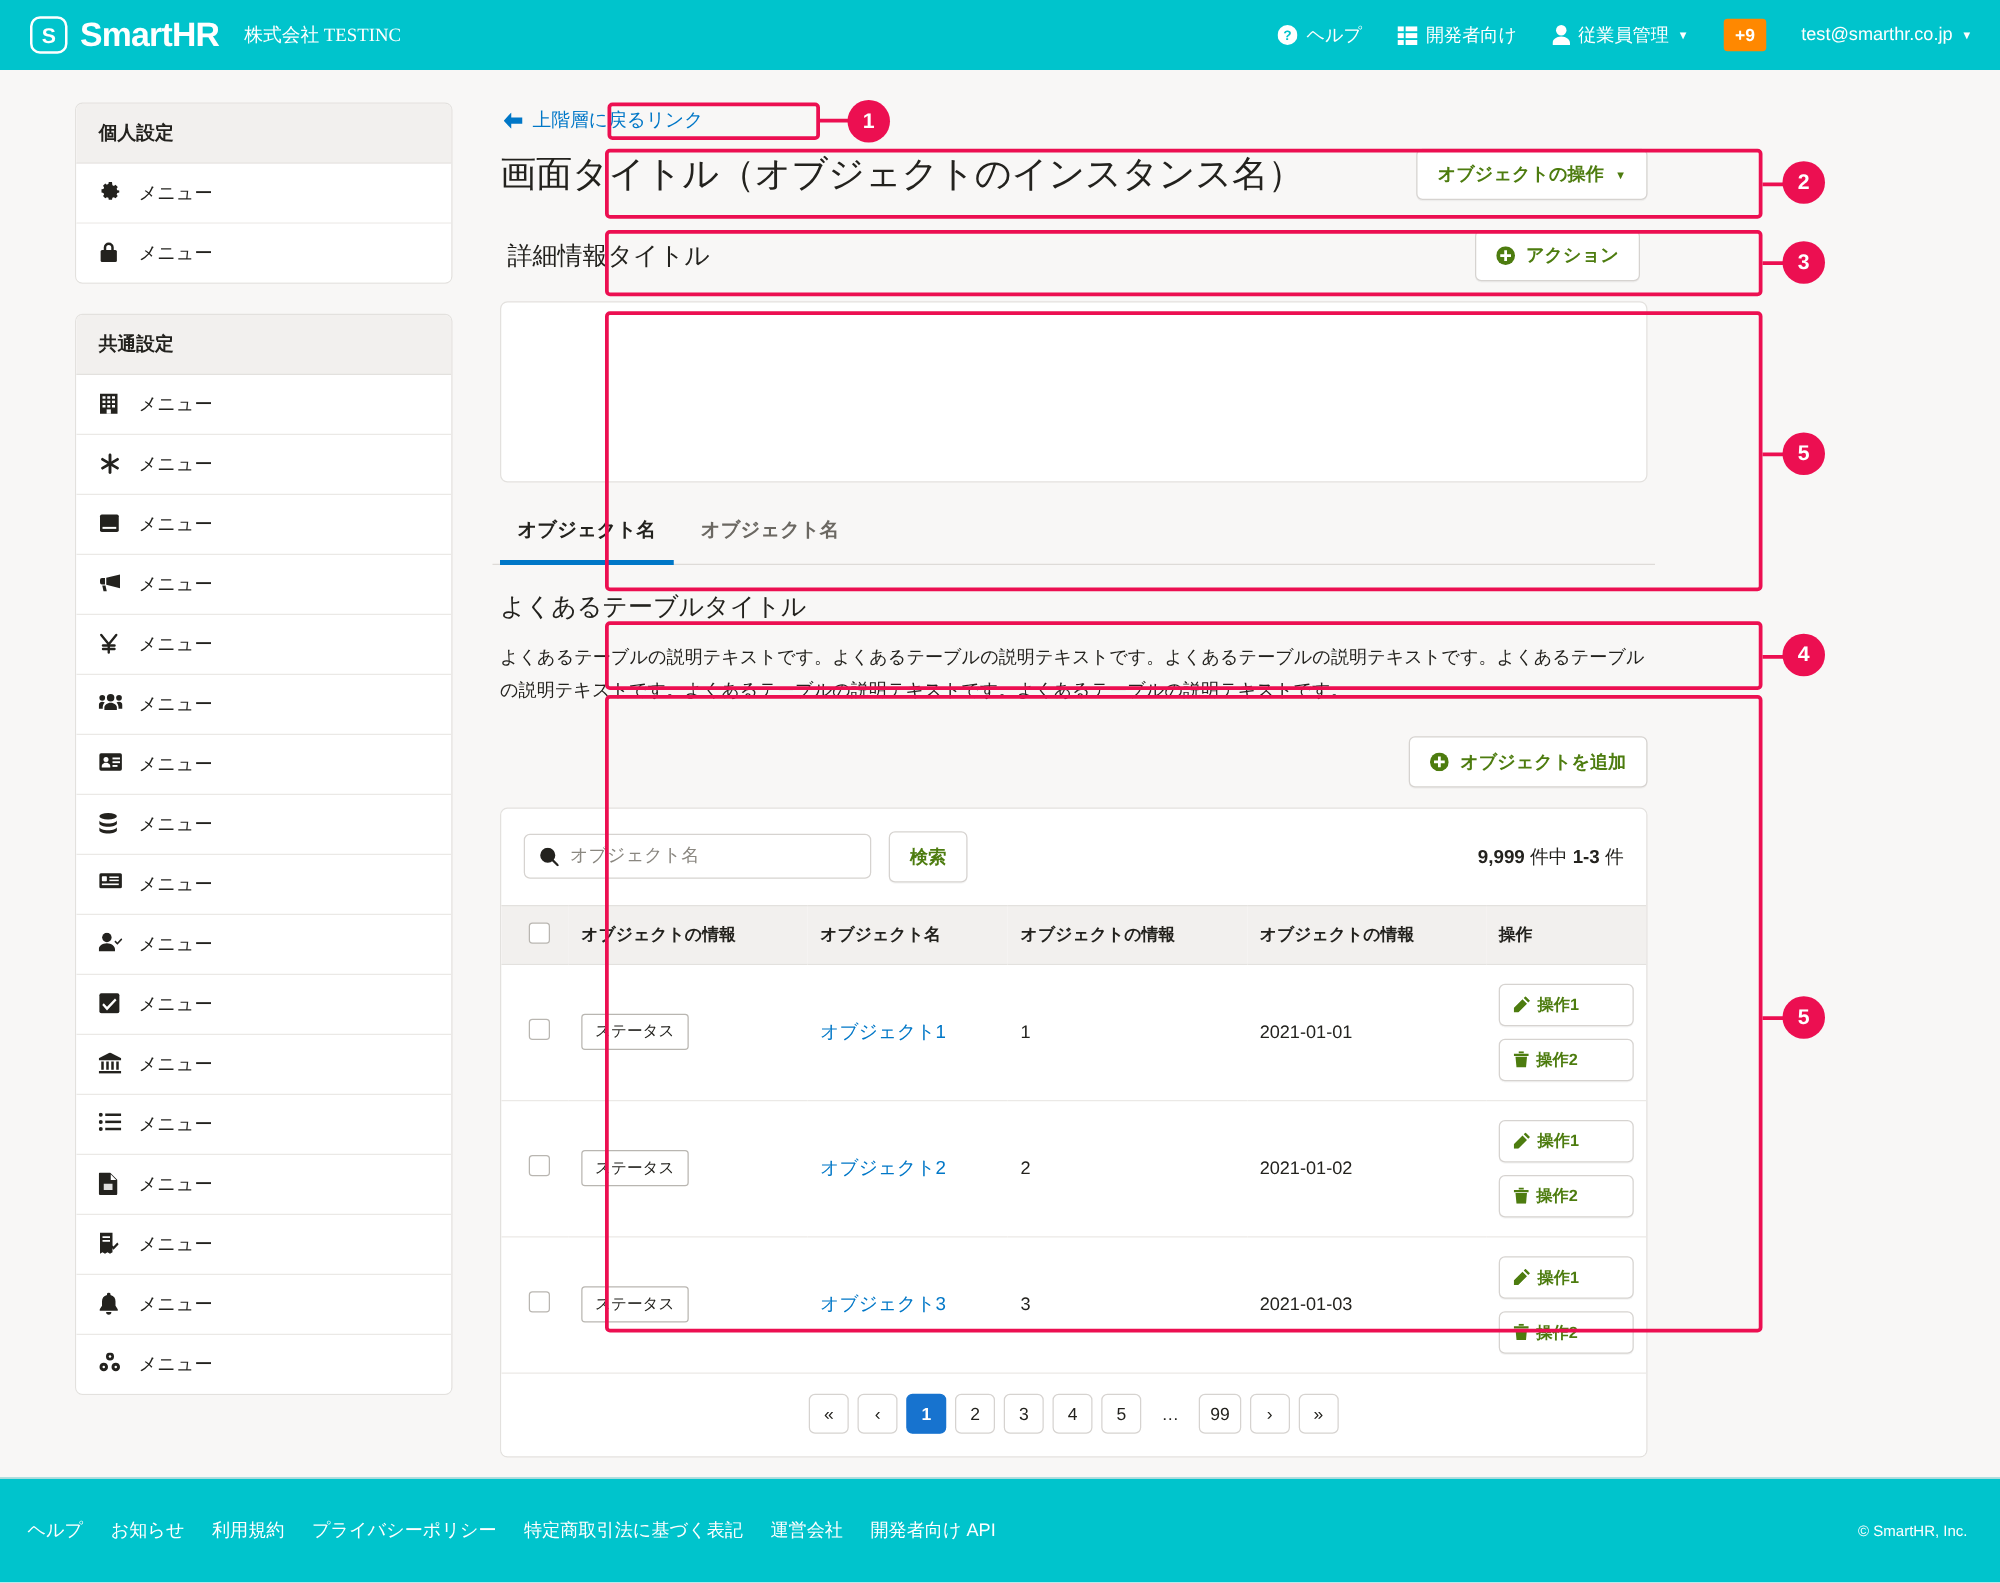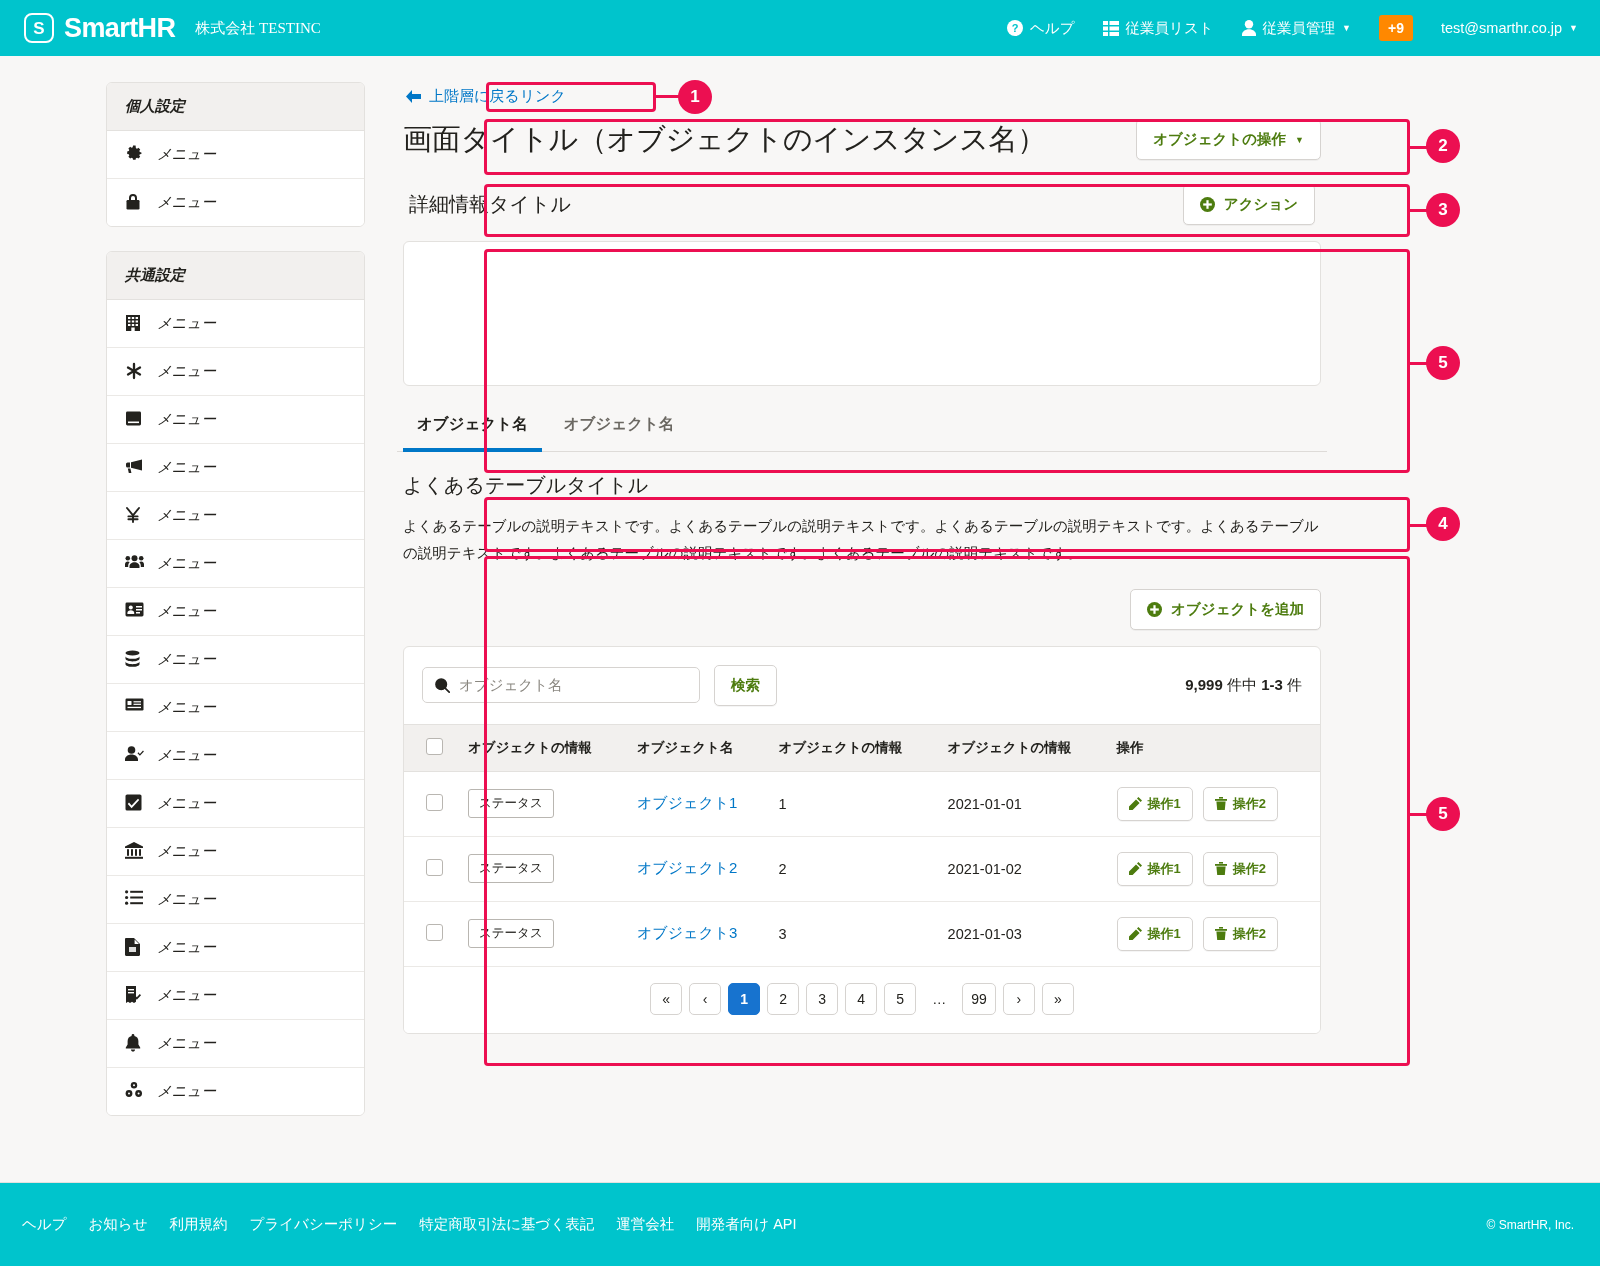--- a/index.html
+++ b/index.html
@@ -38,21 +38,21 @@
     padding: 4px 9px; border-radius: 3px; line-height: 1.3;
   }
   .caret { font-size: 9px; }
   .ico { display: inline-block; line-height: 0; }
   .ico svg { display: block; fill: currentColor; }
 
   
   .body-area { position: relative; display: flex; padding: 26px 0 0 0; }
 
   
-  .sidebar { width: 259px; margin-left: 106px; font-style: italic; }
+  .sidebar { width: 302px; margin-left: 60px; }
   .side-group {
     background: #fff;
     border: 1px solid #e3e1de;
     border-radius: 6px;
     overflow: hidden;
     margin-bottom: 24px;
   }
   .side-head {
     background: #f2f0ee;
     padding: 14px 18px;
@@ -148,21 +148,21 @@
   th.c-chk, td.c-chk { width: 54px; padding-left: 22px; }
   .chk {
     width: 17px; height: 17px; border: 1px solid #b9b6b1; border-radius: 3px; background: #fff;
     display: inline-block; cursor: pointer;
   }
   .status-pill {
     display: inline-block; border: 1px solid #b9b6b1; border-radius: 3px;
     padding: 5px 10px; font-size: 12.5px; background: #fff;
   }
   .lnk { color: #0077c7; cursor: pointer; font-size: 15px; }
-  .ops { display: flex; gap: 10px; }
+  .ops { display: flex; gap: 10px; flex-direction: column; }
 
   .pager { display: flex; justify-content: center; align-items: center; gap: 7px; padding: 16px 0 18px 0; background: #fff; border-top: 1px solid #ebe9e6;}
   .pg {
     min-width: 32px; height: 32px; border: 1px solid #d6d3d0; border-radius: 5px;
     background: #fff; font-size: 14px; display: flex; align-items: center; justify-content: center;
     cursor: pointer; padding: 0 8px; font-family: inherit; color: #23221e;
   }
   .pg.active { background: #1773cf; border-color: #1773cf; color: #fff; font-weight: bold; }
   .pg.ellipsis { border: none; background: transparent; cursor: default; }
 
@@ -203,21 +203,21 @@
         <span class="ico">
           <svg width="16" height="15" viewBox="0 0 16 15">
               <rect x="0" y="0" width="5" height="4"></rect>
               <rect x="0" y="5.5" width="5" height="4"></rect>
               <rect x="0" y="11" width="5" height="4"></rect>
               <rect x="6.5" y="0" width="9.5" height="4"></rect>
               <rect x="6.5" y="5.5" width="9.5" height="4"></rect>
               <rect x="6.5" y="11" width="9.5" height="4"></rect>
             </svg>
         </span>
-        <span>従業員リスト</span>
+        <span>開発者向け</span>
       </div>
       <div class="gnav-item">
         <span class="ico">
           <svg width="14" height="16" viewBox="0 0 14 16">
               <circle cx="7" cy="4.2" r="4.2"></circle>
               <path d="M7 9.2c-4 0-7 2.5-7 5.3V16h14v-1.5c0-2.8-3-5.3-7-5.3z"></path>
             </svg>
         </span>
         <span>従業員管理</span>
         <span class="caret">▼</span>

